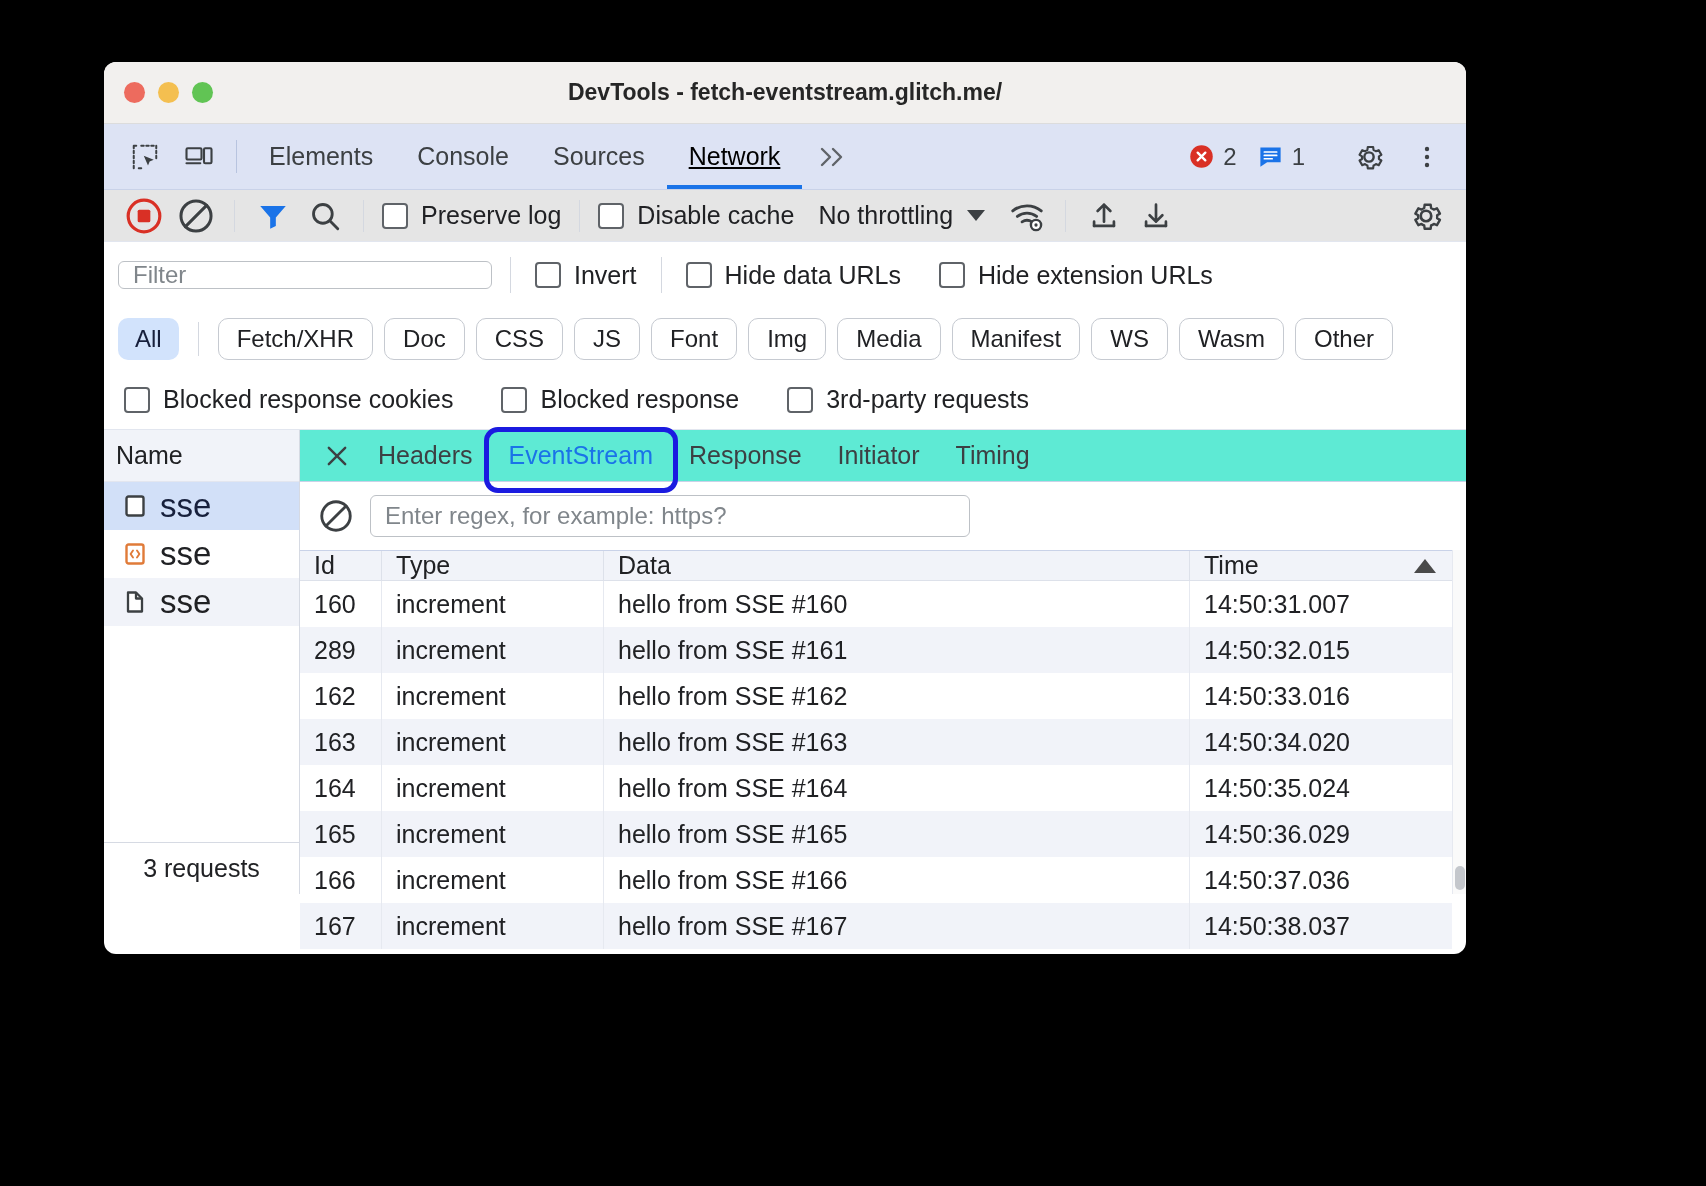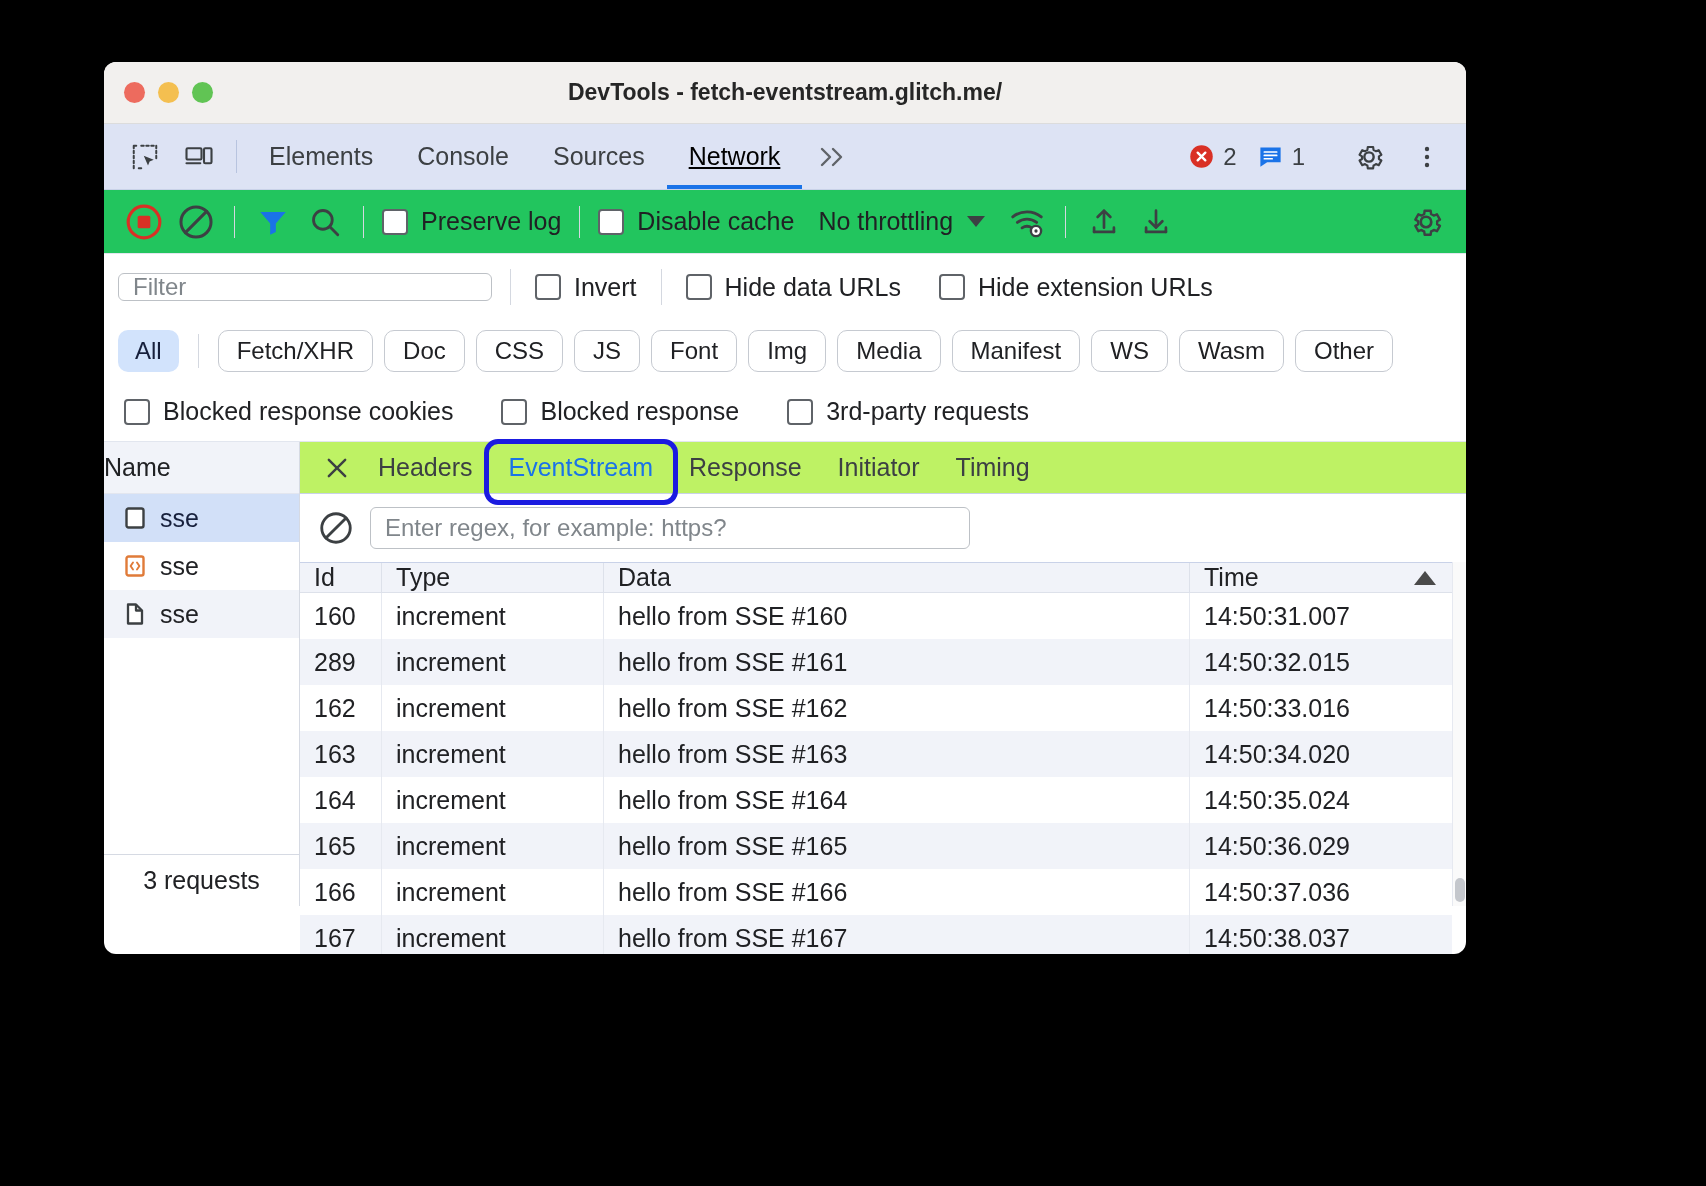--- a/index.html
+++ b/index.html
@@ -65,21 +65,21 @@
   }
   .ts-chev { display: flex; align-items: center; padding: 0 14px;
     font-size: 28px; color: #5f6368; cursor: pointer; }
   .ts-right { margin-left: auto; display: flex; align-items: center;
     padding-right: 12px; gap: 4px; }
   .badge-group { display: flex; align-items: center; gap: 8px; padding: 0 8px; cursor: pointer; }
   .badge-count { font-size: 24px; color: #3c4043; }
 
   
   #nettoolbar {
-    height: 64px; background: #22c55e;
+    height: 52px; background: #e5e5e5;
     display: flex; align-items: center;
     border-bottom: 1px solid #e2e6ef;
     padding-left: 14px;
   }
   .tb-btn { width: 52px; height: 52px; display: flex;
     align-items: center; justify-content: center; cursor: pointer; }
   .tb-sep { width: 1px; height: 32px; background: #d4d8e0; margin: 0 12px; }
   .cb-row { display: flex; align-items: center; gap: 13px; cursor: pointer; padding: 0 6px; }
   .cb {
     width: 26px; height: 26px; border: 2px solid #5f6368;
@@ -137,45 +137,45 @@
   
   #split { display: flex; height: 464px; }
 
   
   #reqlist {
     width: 196px; flex: none; display: flex; flex-direction: column;
     border-right: 1px solid #d6dae3; background: #fff;
   }
   #reqlist-head {
     height: 52px; background: #f1f3f9;
-    display: flex; align-items: center; 
+    display: flex; align-items: center; padding-left: 12px;
     font-size: 25px; color: #202124;
     border-bottom: 1px solid #e3e6ef;
   }
   #reqlist-body { flex: 1; overflow: hidden; }
   .req-row {
     height: 48px; display: flex; align-items: center;
     gap: 12px; padding-left: 18px; cursor: pointer;
-    font-size: 25px; color: #202124;
+    font-size: 33px; color: #202124;
   }
   .req-row.selected { background: #d2e0f8; color: #17203c; }
   .req-row.striped { background: #f1f3f9; }
   .req-icon { width: 26px; height: 30px; flex: none;
     display: flex; align-items: center; justify-content: center; }
   #reqlist-foot {
     height: 52px; border-top: 1px solid #d6dae3;
     display: flex; align-items: center; justify-content: center;
     font-size: 25px; color: #202124; background: #fff;
   }
 
   
   #detail { flex: 1; display: flex; flex-direction: column; min-width: 0;
     background: #fff; }
   #detail-tabs {
-    height: 52px; background: #bef264;
+    height: 52px; background: #5eead4;
     display: flex; align-items: center;
     border-bottom: 1px solid #c9d2e8;
     position: relative; padding-left: 14px;
   }
   .dt-close {
     width: 46px; height: 46px; display: flex;
     align-items: center; justify-content: center; cursor: pointer;
   }
   .dt-tab {
     height: 52px; display: flex; align-items: center; padding: 0 18px;

